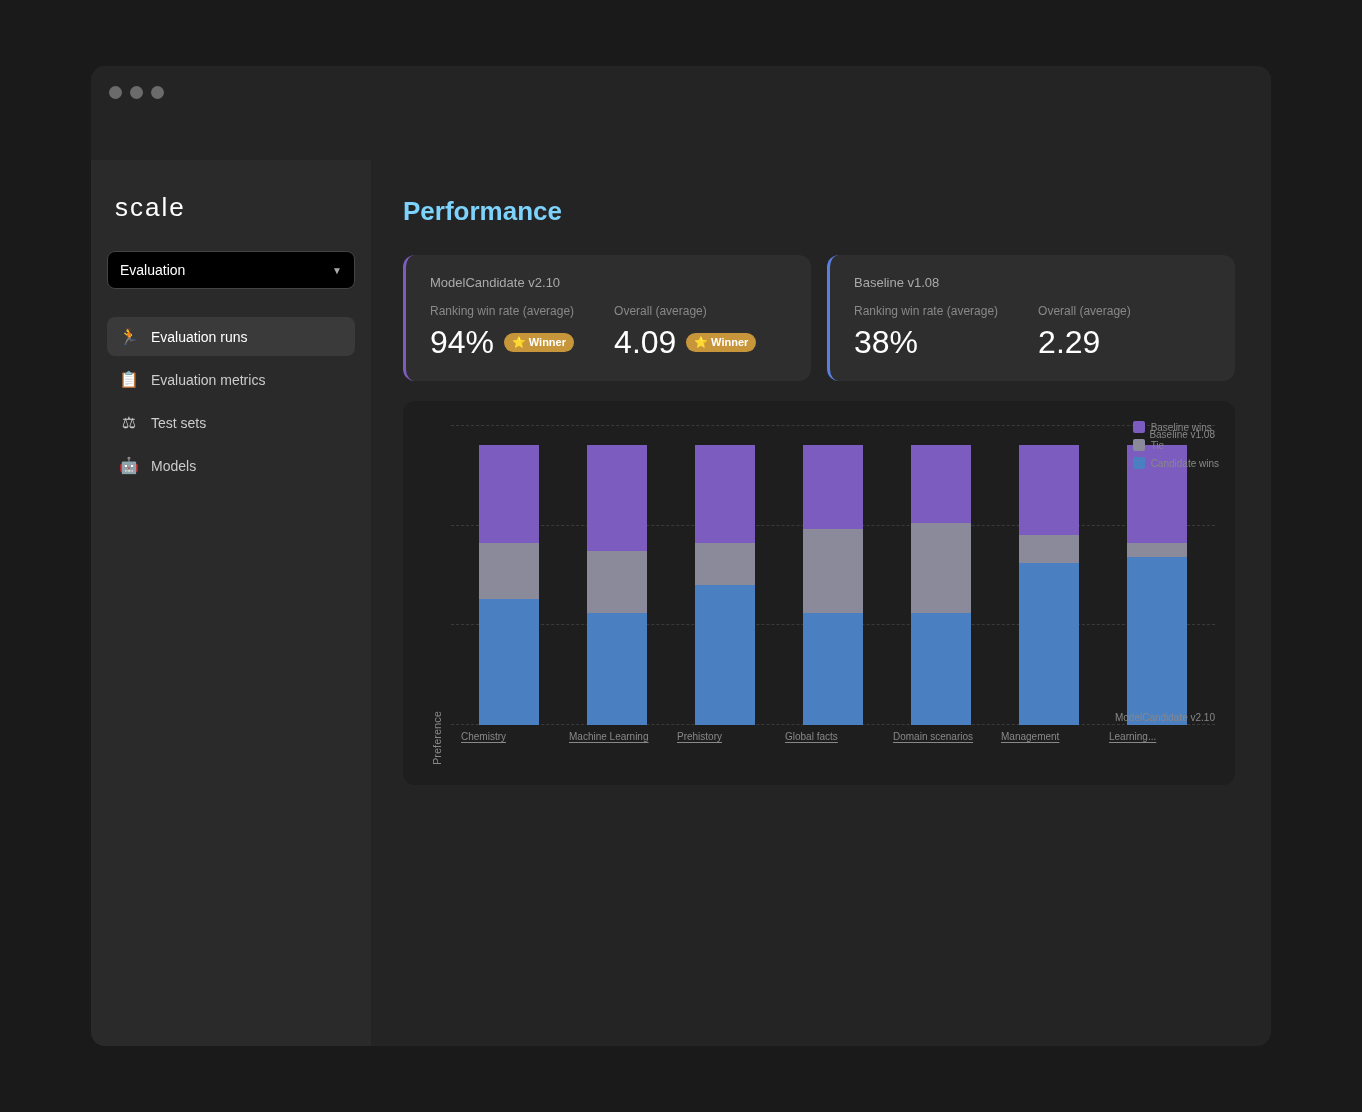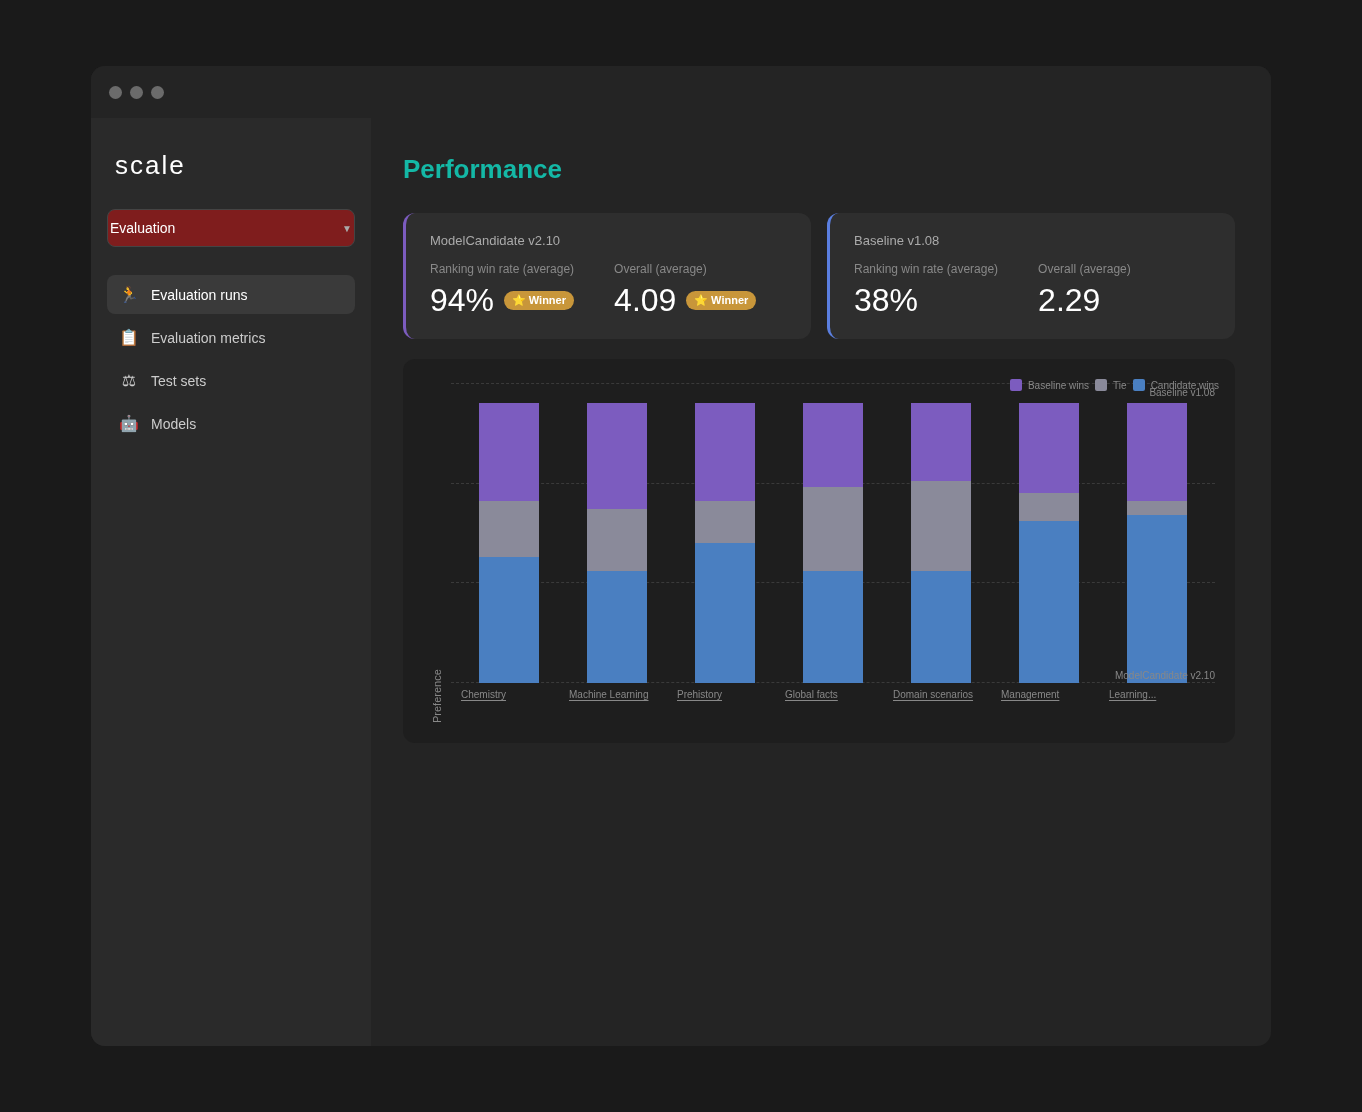--- a/index.html
+++ b/index.html
@@ -13,20 +13,21 @@
     }
     .window {
       width: 1180px;
       height: 980px;
       background: #242424;
       border-radius: 14px;
       overflow: hidden;
       position: relative;
       display: flex;
       flex-direction: column;
+      gap: 42px;
     }
     .titlebar {
       height: 52px;
       background: #242424;
       display: flex;
       align-items: center;
       padding: 0 18px;
       gap: 8px;
       flex-shrink: 0;
     }
@@ -52,24 +53,24 @@
       gap: 28px;
     }
     .logo {
       color: #ffffff;
       font-size: 26px;
       font-weight: 400;
       letter-spacing: 2px;
       padding-left: 8px;
     }
     .eval-dropdown {
-      background: #7f1d1d;
+      background: #000000;
       border: 1px solid #444;
       border-radius: 8px;
-      padding: 10px 2px;
+      padding: 10px 12px;
       color: #ffffff;
       font-size: 14px;
       display: flex;
       justify-content: space-between;
       align-items: center;
       cursor: pointer;
     }
     .eval-dropdown .chevron {
       color: #aaa;
       font-size: 10px;
@@ -101,21 +102,21 @@
     }
     .main-content {
       flex: 1;
       padding: 36px 36px 36px 32px;
       overflow-y: auto;
       overflow-x: hidden;
     }
     .page-title {
       font-size: 26px;
       font-weight: 600;
-      color: #14b8a6;
+      color: #7dd3fc;
       margin-bottom: 28px;
     }
     .cards-row {
       display: flex;
       gap: 16px;
       margin-bottom: 20px;
       overflow: hidden;
     }
     .model-card {
       flex: 1;
@@ -277,21 +278,21 @@
       text-align: center;
       color: #888;
       font-size: 12px;
       margin-top: 6px;
     }
     .legend {
       position: absolute;
       right: 16px;
       top: 20px;
       display: flex;
-      flex-direction: row;
+      flex-direction: column;
       gap: 6px;
     }
     .legend-item {
       display: flex;
       align-items: center;
       gap: 6px;
       font-size: 10px;
       color: #888;
     }
     .legend-dot {

